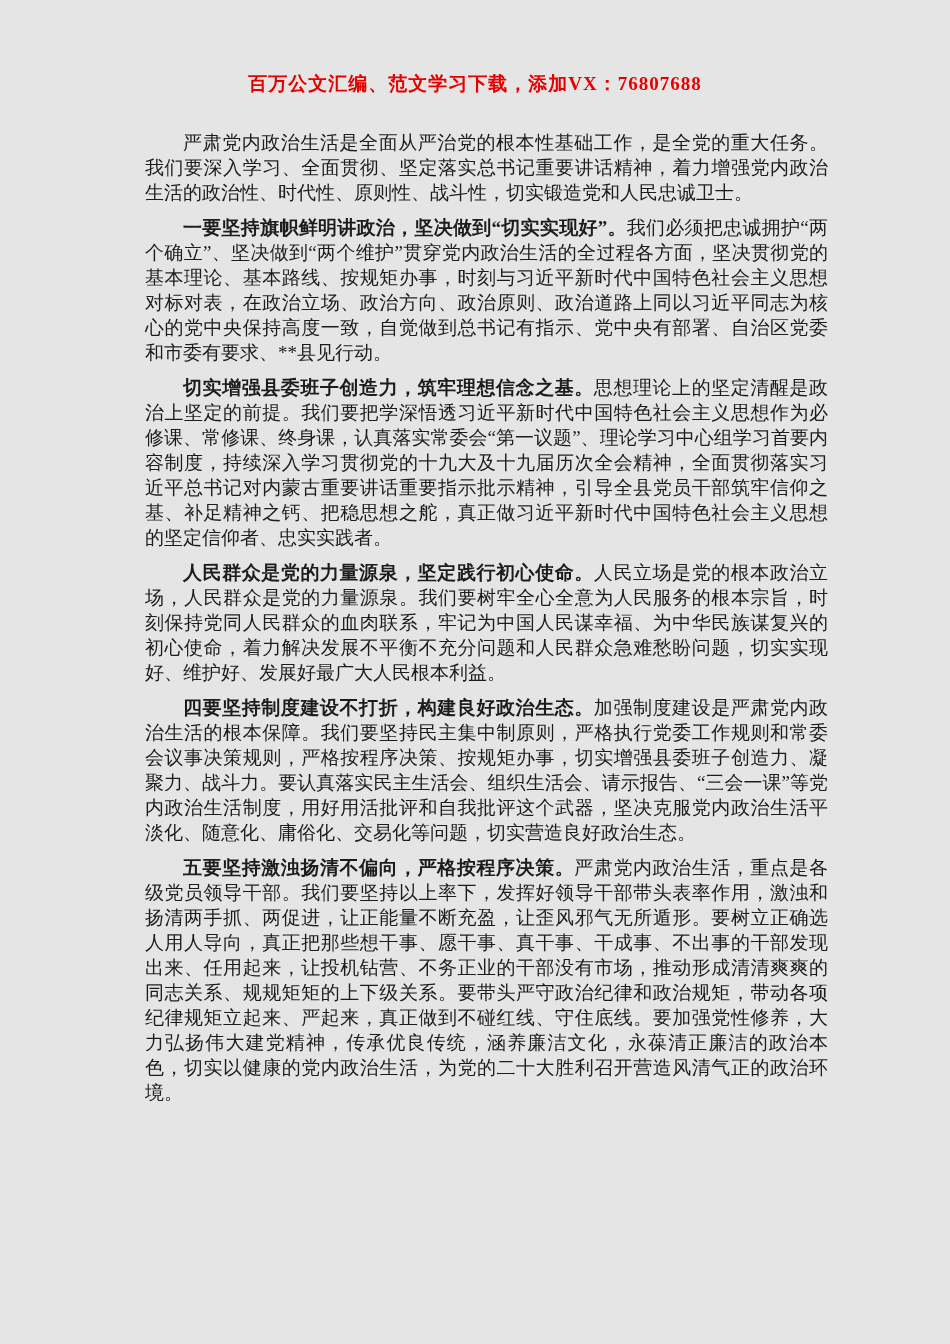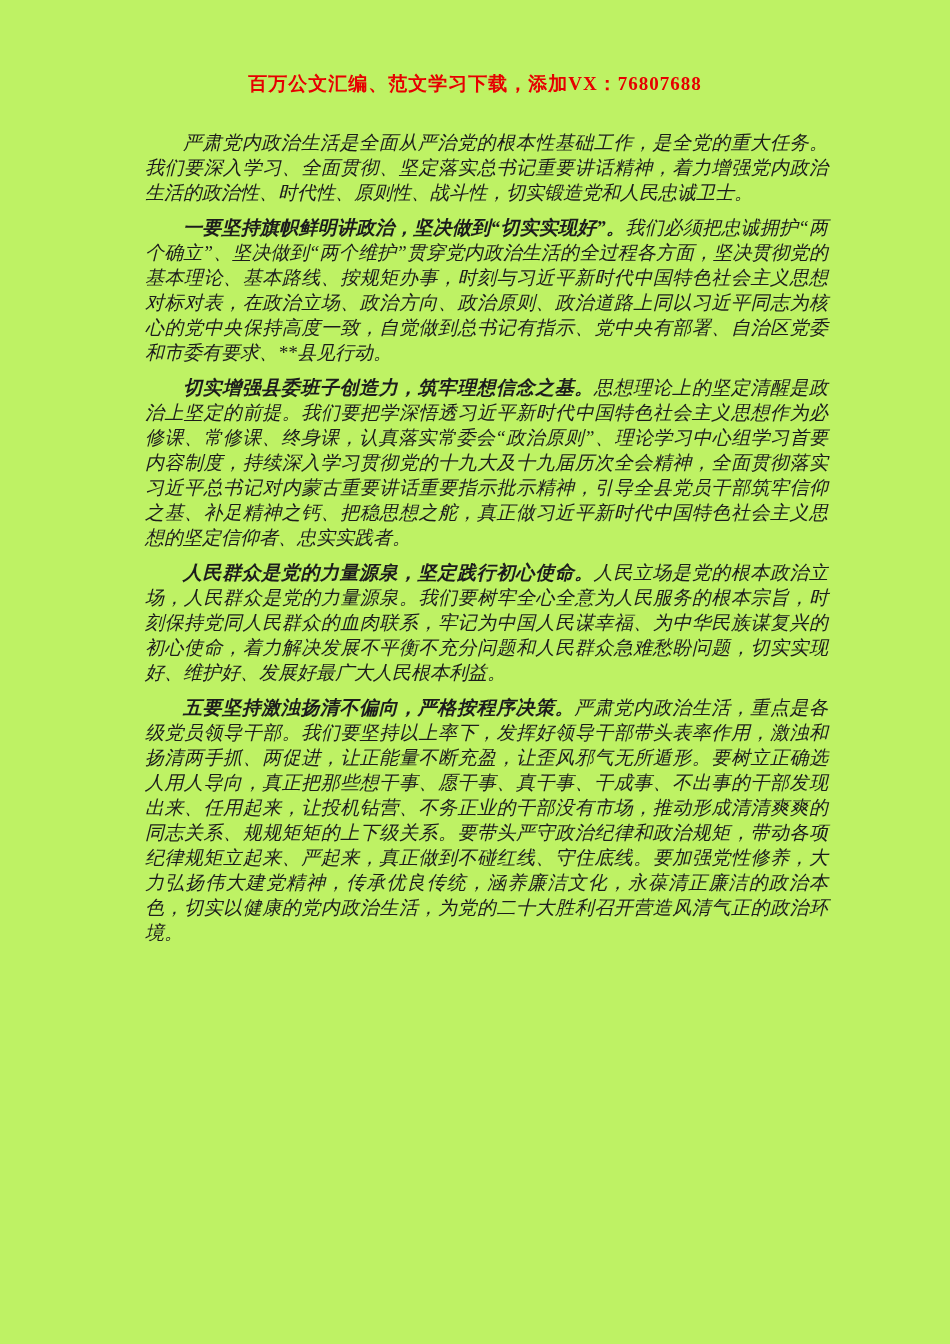--- a/index.html
+++ b/index.html
@@ -11,21 +11,21 @@
     width: 950px;
     height: 1344px;
     overflow: hidden;
     font-family: "Liberation Serif", "DejaVu Serif", serif;
     color: #1c1c1c;
     position: relative;
   }
   .page {
     width: 950px;
     height: 1344px;
-    background: #bef264;
+    background: #e5e5e5;
     box-sizing: border-box;
   }
   .doc-header {
     padding-top: 72px;
     text-align: center;
     color: #e60000;
     font-size: 19px;
     font-weight: 600;
     letter-spacing: 1px;
     line-height: 24px;
@@ -35,31 +35,31 @@
     padding: 34px 122px 0 145px;
     font-size: 19px;
     line-height: 25px;
     text-align: justify;
     text-justify: inter-ideograph;
   }
   .para {
     margin: 0 0 10px 0;
     text-indent: 2em;
     word-break: break-all;
-    font-style: italic;
   }
   .lead {
     font-weight: 700;
   }
 </style>
 </head>
 <body>
 
 <div class="page">
   <div class="doc-header">百万公文汇编、范文学习下载，添加VX：76807688</div>
   <div class="content">
       <p class="para"><span>严肃党内政治生活是全面从严治党的根本性基础工作，是全党的重大任务。我们要深入学习、全面贯彻、坚定落实总书记重要讲话精神，着力增强党内政治生活的政治性、时代性、原则性、战斗性，切实锻造党和人民忠诚卫士。</span></p>
       <p class="para"><span class="lead">一要坚持旗帜鲜明讲政治，坚决做到“切实实现好”。</span><span>我们必须把忠诚拥护“两个确立”、坚决做到“两个维护”贯穿党内政治生活的全过程各方面，坚决贯彻党的基本理论、基本路线、按规矩办事，时刻与习近平新时代中国特色社会主义思想对标对表，在政治立场、政治方向、政治原则、政治道路上同以习近平同志为核心的党中央保持高度一致，自觉做到总书记有指示、党中央有部署、自治区党委和市委有要求、**县见行动。</span></p>
-      <p class="para"><span class="lead">切实增强县委班子创造力，筑牢理想信念之基。</span><span>思想理论上的坚定清醒是政治上坚定的前提。我们要把学深悟透习近平新时代中国特色社会主义思想作为必修课、常修课、终身课，认真落实常委会“政治原则”、理论学习中心组学习首要内容制度，持续深入学习贯彻党的十九大及十九届历次全会精神，全面贯彻落实习近平总书记对内蒙古重要讲话重要指示批示精神，引导全县党员干部筑牢信仰之基、补足精神之钙、把稳思想之舵，真正做习近平新时代中国特色社会主义思想的坚定信仰者、忠实实践者。</span></p>
+      <p class="para"><span class="lead">切实增强县委班子创造力，筑牢理想信念之基。</span><span>思想理论上的坚定清醒是政治上坚定的前提。我们要把学深悟透习近平新时代中国特色社会主义思想作为必修课、常修课、终身课，认真落实常委会“第一议题”、理论学习中心组学习首要内容制度，持续深入学习贯彻党的十九大及十九届历次全会精神，全面贯彻落实习近平总书记对内蒙古重要讲话重要指示批示精神，引导全县党员干部筑牢信仰之基、补足精神之钙、把稳思想之舵，真正做习近平新时代中国特色社会主义思想的坚定信仰者、忠实实践者。</span></p>
       <p class="para"><span class="lead">人民群众是党的力量源泉，坚定践行初心使命。</span><span>人民立场是党的根本政治立场，人民群众是党的力量源泉。我们要树牢全心全意为人民服务的根本宗旨，时刻保持党同人民群众的血肉联系，牢记为中国人民谋幸福、为中华民族谋复兴的初心使命，着力解决发展不平衡不充分问题和人民群众急难愁盼问题，切实实现好、维护好、发展好最广大人民根本利益。</span></p>
+      <p class="para"><span class="lead">四要坚持制度建设不打折，构建良好政治生态。</span><span>加强制度建设是严肃党内政治生活的根本保障。我们要坚持民主集中制原则，严格执行党委工作规则和常委会议事决策规则，严格按程序决策、按规矩办事，切实增强县委班子创造力、凝聚力、战斗力。要认真落实民主生活会、组织生活会、请示报告、“三会一课”等党内政治生活制度，用好用活批评和自我批评这个武器，坚决克服党内政治生活平淡化、随意化、庸俗化、交易化等问题，切实营造良好政治生态。</span></p>
       <p class="para"><span class="lead">五要坚持激浊扬清不偏向，严格按程序决策。</span><span>严肃党内政治生活，重点是各级党员领导干部。我们要坚持以上率下，发挥好领导干部带头表率作用，激浊和扬清两手抓、两促进，让正能量不断充盈，让歪风邪气无所遁形。要树立正确选人用人导向，真正把那些想干事、愿干事、真干事、干成事、不出事的干部发现出来、任用起来，让投机钻营、不务正业的干部没有市场，推动形成清清爽爽的同志关系、规规矩矩的上下级关系。要带头严守政治纪律和政治规矩，带动各项纪律规矩立起来、严起来，真正做到不碰红线、守住底线。要加强党性修养，大力弘扬伟大建党精神，传承优良传统，涵养廉洁文化，永葆清正廉洁的政治本色，切实以健康的党内政治生活，为党的二十大胜利召开营造风清气正的政治环境。</span></p>
     </div>
 </div>
 
 </body></html>

